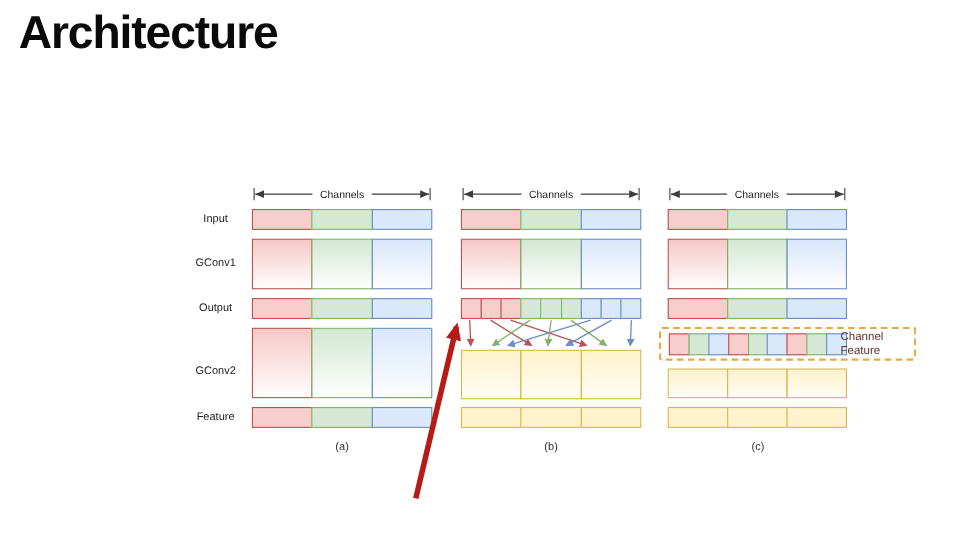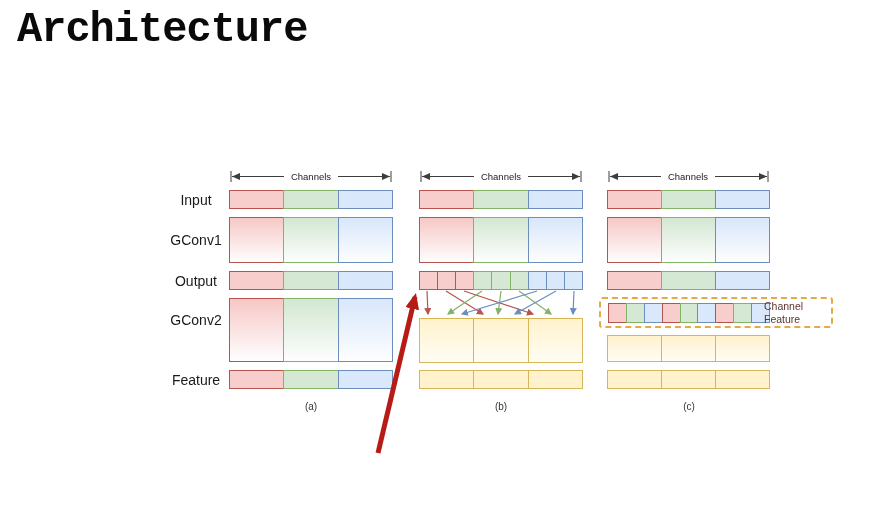--- a/index.html
+++ b/index.html
@@ -1,22 +1,22 @@
 <!DOCTYPE html>
 <html><head>
 <meta charset="utf-8">
 <style>
   html,body{margin:0;padding:0;background:#fff;}
   body{width:870px;height:507px;position:relative;overflow:hidden;
        font-family:"Liberation Sans",sans-serif;}
   .slide{position:absolute;inset:0;background:#ffffff;}
   .title{position:absolute;left:17px;top:6px;margin:0;font-size:42px;
-         font-weight:800;color:#0a0a0a;letter-spacing:-1px;font-family:Liberation Mono, monospace;}
+         font-weight:800;color:#0a0a0a;letter-spacing:-1px;}
   .rowlabel{position:absolute;left:156px;width:80px;text-align:center;
-            font-size:14px;color:#1a1a1a;line-height:14px;}
+            font-size:10px;color:#1a1a1a;line-height:14px;}
   .bar{position:absolute;display:flex;box-sizing:border-box;}
   .seg{flex:1;border:1px solid #999;margin-left:-1px;box-sizing:border-box;}
   .seg:first-child{margin-left:0;}
   .seg.r{background:#f8cecc;border-color:#b85450;}
   .seg.g{background:#d5e8d4;border-color:#82b366;}
   .seg.b{background:#dae8fc;border-color:#6c8ebf;}
   .seg.y{background:#fff2cc;border-color:#d6b656;}
   .grad .seg.r{background:linear-gradient(#f6c8c6,#fefefe);}
   .grad .seg.g{background:linear-gradient(#d3e7d2,#fefefe);}
   .grad .seg.b{background:linear-gradient(#d8e7fb,#fefefe);}
@@ -33,21 +33,21 @@
 </head>
 <body>
 
 <div class="slide">
 
   <h1 class="title">Architecture</h1>
 
   <div class="rowlabel" style="top:193px">Input</div>
   <div class="rowlabel" style="top:233px">GConv1</div>
   <div class="rowlabel" style="top:274px">Output</div>
-  <div class="rowlabel" style="top:313px">GConv2</div>
+  <div class="rowlabel" style="top:331px">GConv2</div>
   <div class="rowlabel" style="top:373px">Feature</div>
 
   <svg style="left:229px;top:170px" width="164" height="13">
     <line x1="3" y1="6.5" x2="161" y2="6.5" stroke="#3d3d3d" stroke-width="1"></line>
     <line x1="2" y1="1" x2="2" y2="12" stroke="#3d3d3d" stroke-width="1"></line>
     <line x1="162" y1="1" x2="162" y2="12" stroke="#3d3d3d" stroke-width="1"></line>
     <polygon points="3,6.5 11,3 11,10" fill="#3d3d3d"></polygon>
     <polygon points="161,6.5 153,3 153,10" fill="#3d3d3d"></polygon>
     <rect x="55" y="0" width="54" height="13" fill="#ffffff"></rect>
     <text x="82" y="10" text-anchor="middle" font-size="9.5" fill="#222">Channels</text>

